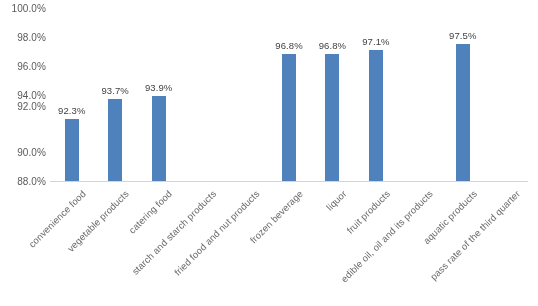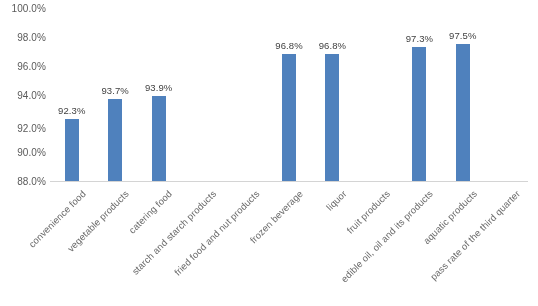--- a/index.html
+++ b/index.html
@@ -107,21 +107,21 @@
 </head>
 <body>
 
 <div id="chart-root">
 
   <div id="y-axis">
       <div class="y-tick-label" style="top: 8px;">100.0%</div>
       <div class="y-tick-label" style="top: 36.8333px;">98.0%</div>
       <div class="y-tick-label" style="top: 65.6667px;">96.0%</div>
       <div class="y-tick-label" style="top: 94.5px;">94.0%</div>
-      <div class="y-tick-label" style="top: 128px;">92.0%</div>
+      <div class="y-tick-label" style="top: 106px;">92.0%</div>
       <div class="y-tick-label" style="top: 152.167px;">90.0%</div>
       <div class="y-tick-label" style="top: 181px;">88.0%</div>
     </div>
 
   <div id="plot-area">
       <div class="bar-slot" style="left: 0px; width: 43.4545px;">
         <div class="bar" style="height: 61.9917px; background: rgb(79, 129, 189);"></div>
         <div class="bar-value" style="bottom: 64.9917px; color: rgb(63, 63, 63);">92.3%</div>
       </div>
       <div class="bar-slot" style="left: 43.4545px; width: 43.4545px;">
@@ -133,23 +133,23 @@
         <div class="bar-value" style="bottom: 88.0583px; color: rgb(63, 63, 63);">93.9%</div>
       </div>
       <div class="bar-slot" style="left: 217.273px; width: 43.4545px;">
         <div class="bar" style="height: 126.867px; background: rgb(79, 129, 189);"></div>
         <div class="bar-value" style="bottom: 129.867px; color: rgb(63, 63, 63);">96.8%</div>
       </div>
       <div class="bar-slot" style="left: 260.727px; width: 43.4545px;">
         <div class="bar" style="height: 126.867px; background: rgb(79, 129, 189);"></div>
         <div class="bar-value" style="bottom: 129.867px; color: rgb(63, 63, 63);">96.8%</div>
       </div>
-      <div class="bar-slot" style="left: 347.636px; width: 43.4545px;">
-        <div class="bar" style="height: 134.075px; background: rgb(79, 129, 189);"></div>
-        <div class="bar-value" style="bottom: 137.075px; color: rgb(63, 63, 63);">97.3%</div>
+      <div class="bar-slot" style="left: 304.182px; width: 43.4545px;">
+        <div class="bar" style="height: 131.192px; background: rgb(79, 129, 189);"></div>
+        <div class="bar-value" style="bottom: 134.192px; color: rgb(63, 63, 63);">97.1%</div>
       </div>
       <div class="bar-slot" style="left: 391.091px; width: 43.4545px;">
         <div class="bar" style="height: 136.958px; background: rgb(79, 129, 189);"></div>
         <div class="bar-value" style="bottom: 139.958px; color: rgb(63, 63, 63);">97.5%</div>
       </div>
     </div>
 
   <div id="baseline"></div>
 
   <div id="x-axis">

